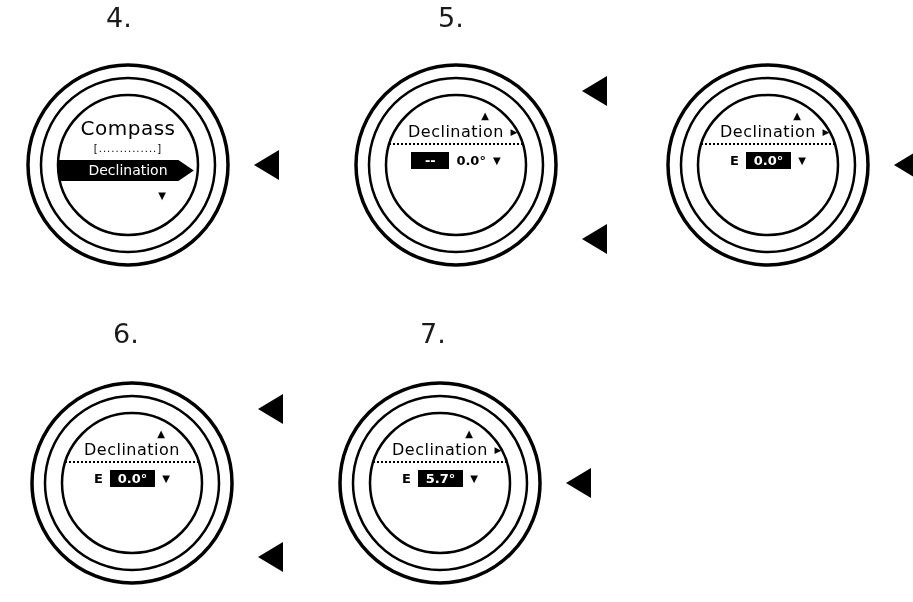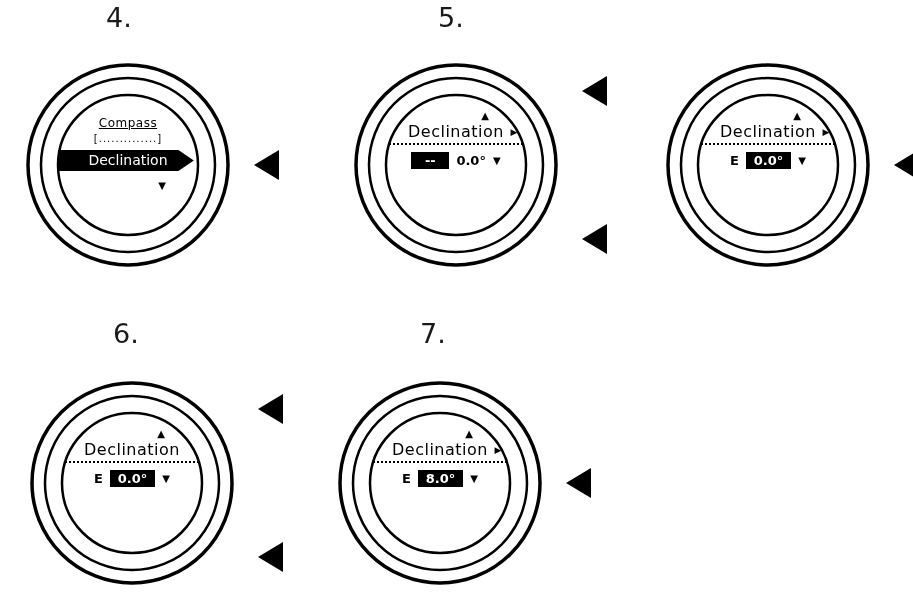--- a/index.html
+++ b/index.html
@@ -16,21 +16,21 @@
   .watch svg.case { position:absolute; left:0; top:0; }
   .btn { fill:#fff; stroke:#000; stroke-width:3; }
 
   .screen {
     position:absolute; left:50px; top:45px; width:140px; height:140px;
     border-radius:50%; overflow:hidden;
     display:flex; flex-direction:column; align-items:center;
     font-family:"DejaVu Sans", sans-serif;
   }
   
-  .menu-title { margin-top:21px; font-size:12px; letter-spacing:0.5px;text-decoration:underline; }
+  .menu-title { margin-top:21px; font-size:20px; letter-spacing:0.5px; }
   .menu-placeholder { margin-top:3px; font-size:10px; letter-spacing:1px; }
   .menu-selected {
     margin-top:6px; align-self:stretch; height:21px; line-height:21px;
     background:#000; color:#fff; text-align:center; font-size:14px;
     clip-path:polygon(0 0, 86% 0, 97% 50%, 86% 100%, 0 100%);
   }
   .menu-down { margin-top:9px; margin-left:68px; font-size:10px; }
 
   
   .set-up { margin-top:15px; margin-left:58px; font-size:10px; }
@@ -186,20 +186,20 @@
     </svg>
     <div class="screen">
       <div class="set-up">▲</div>
       <div class="label-row">
         <span>Declination</span>
         <span class="chevron">▶</span>
       </div>
       <div class="dotted"></div>
       <div class="value-row">
         <span>E</span>
-        <span class="boxed">8.0°</span>
+        <span class="boxed">5.7°</span>
         <span class="val-down">▼</span>
       </div>
     </div>
     <div class="callout mid"></div>
   </div>
 
 </div>
 
 </body></html>

